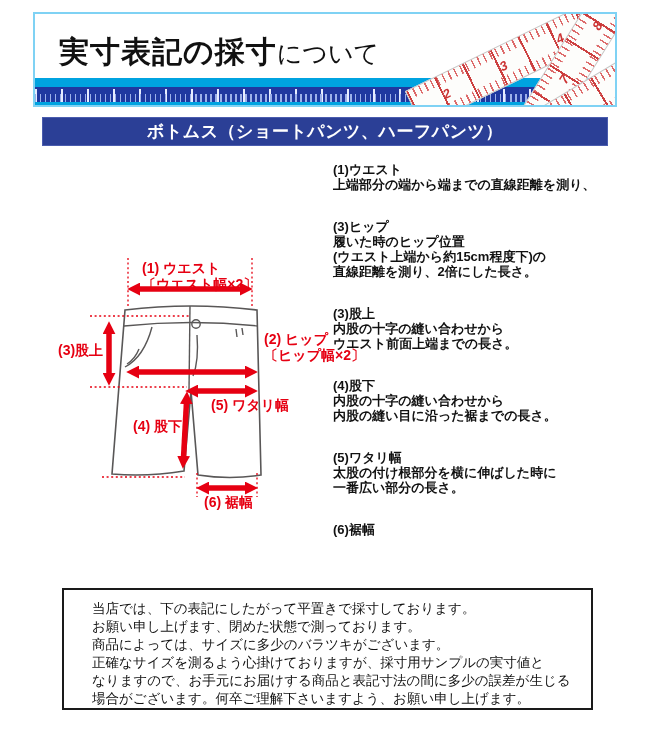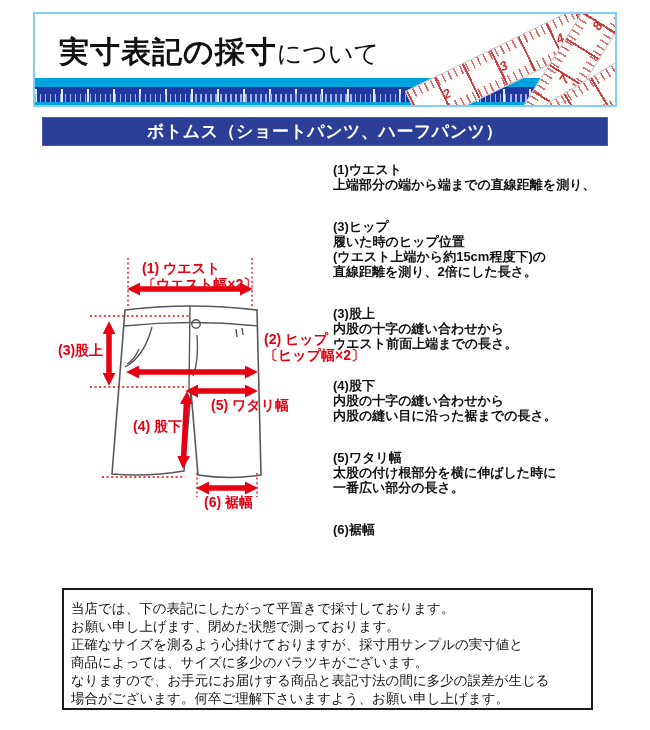--- a/index.html
+++ b/index.html
@@ -61,21 +61,21 @@
 
   
   .measure-col { position:absolute; left:333px; top:162px; width:310px; color:#111; }
   .m-block { margin-bottom:27px; }
   .m-block .m-head { font-size:13px; font-weight:bold; line-height:15px; }
   .m-block .m-line { font-size:13px; font-weight:bold; line-height:15px; }
 
   
   .disclaimer {
     position:absolute; left:62px; top:588px; width:531px; height:122px;
-    border:2px solid #1a1a1a; background:#fff; padding:10px 8px 0 7px;
+    border:2px solid #1a1a1a; background:#fff; padding:10px 8px 0 28px;
   }
   .d-line { font-size:13.5px; line-height:18px; color:#111; white-space:nowrap; }
 </style>
 </head>
 <body>
 
 <div class="page">
 
   <div class="header-box">
     <div class="title">
@@ -204,19 +204,19 @@
       <div class="m-line">一番広い部分の長さ。</div>
     </div>
     <div class="m-block">
       <div class="m-head">(6)裾幅</div>
     </div>
   </div>
 
   <div class="disclaimer">
     <div class="d-line">当店では、下の表記にしたがって平置きで採寸しております。</div>
     <div class="d-line">お願い申し上げます、閉めた状態で測っております。</div>
+    <div class="d-line">商品によっては、サイズに多少のバラツキがございます。</div>
     <div class="d-line">正確なサイズを測るよう心掛けておりますが、採寸用サンプルの実寸値と</div>
-    <div class="d-line">商品によっては、サイズに多少のバラツキがございます。</div>
     <div class="d-line">なりますので、お手元にお届けする商品と表記寸法の間に多少の誤差が生じる</div>
     <div class="d-line">場合がございます。何卒ご理解下さいますよう、お願い申し上げます。</div>
   </div>
 
 </div>
 
 </body></html>

